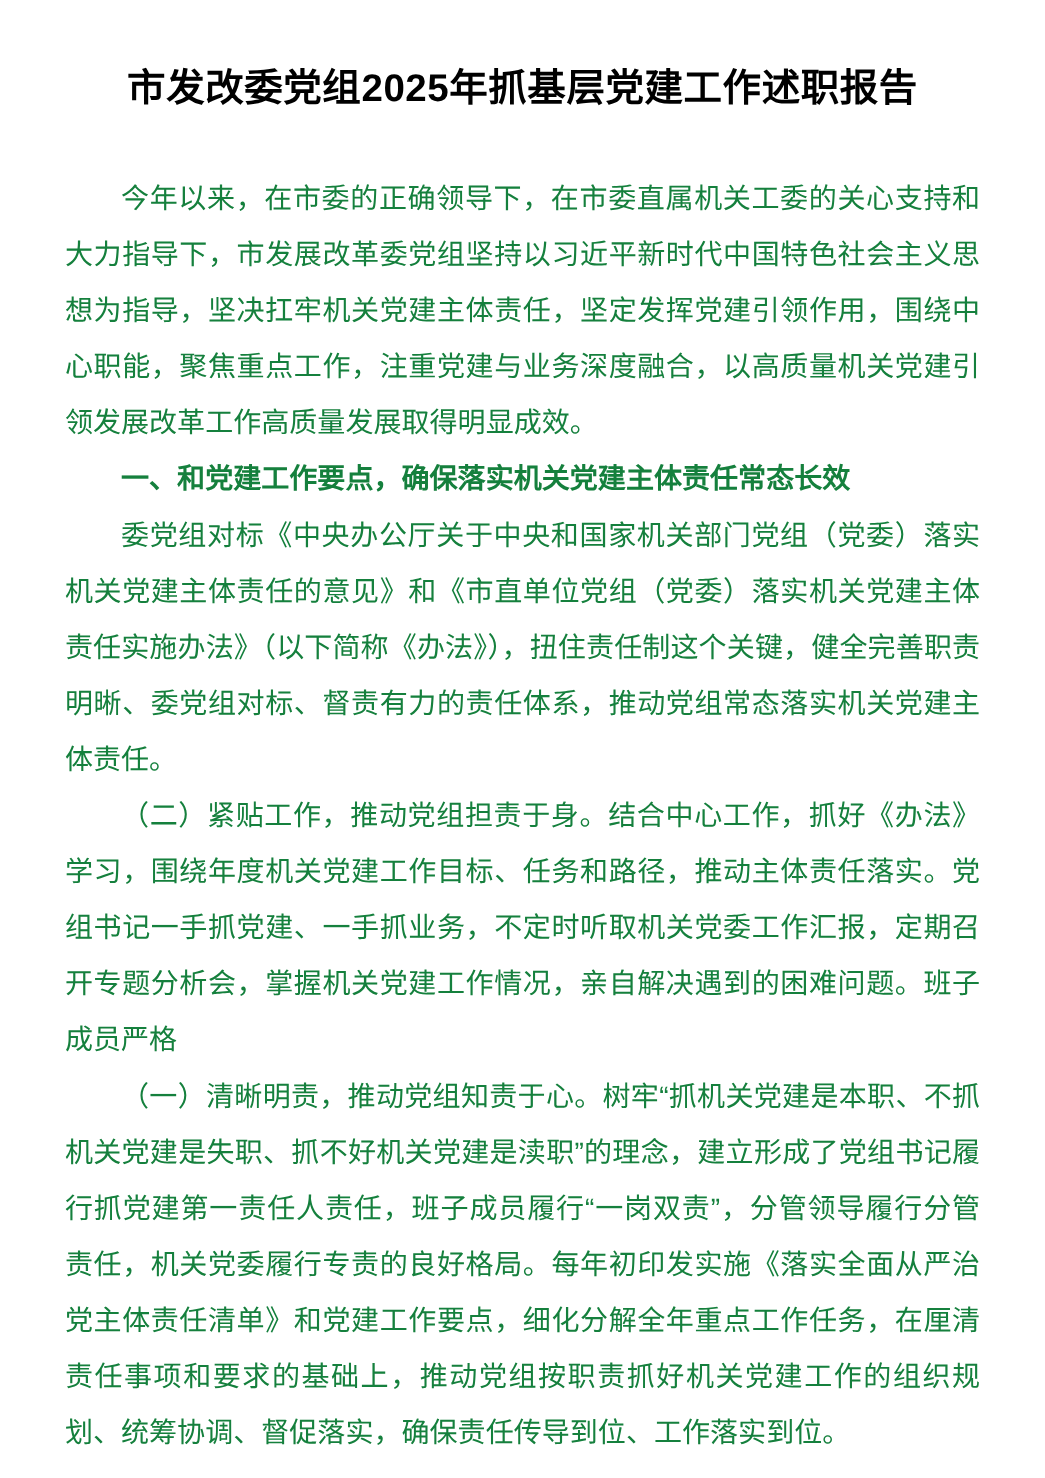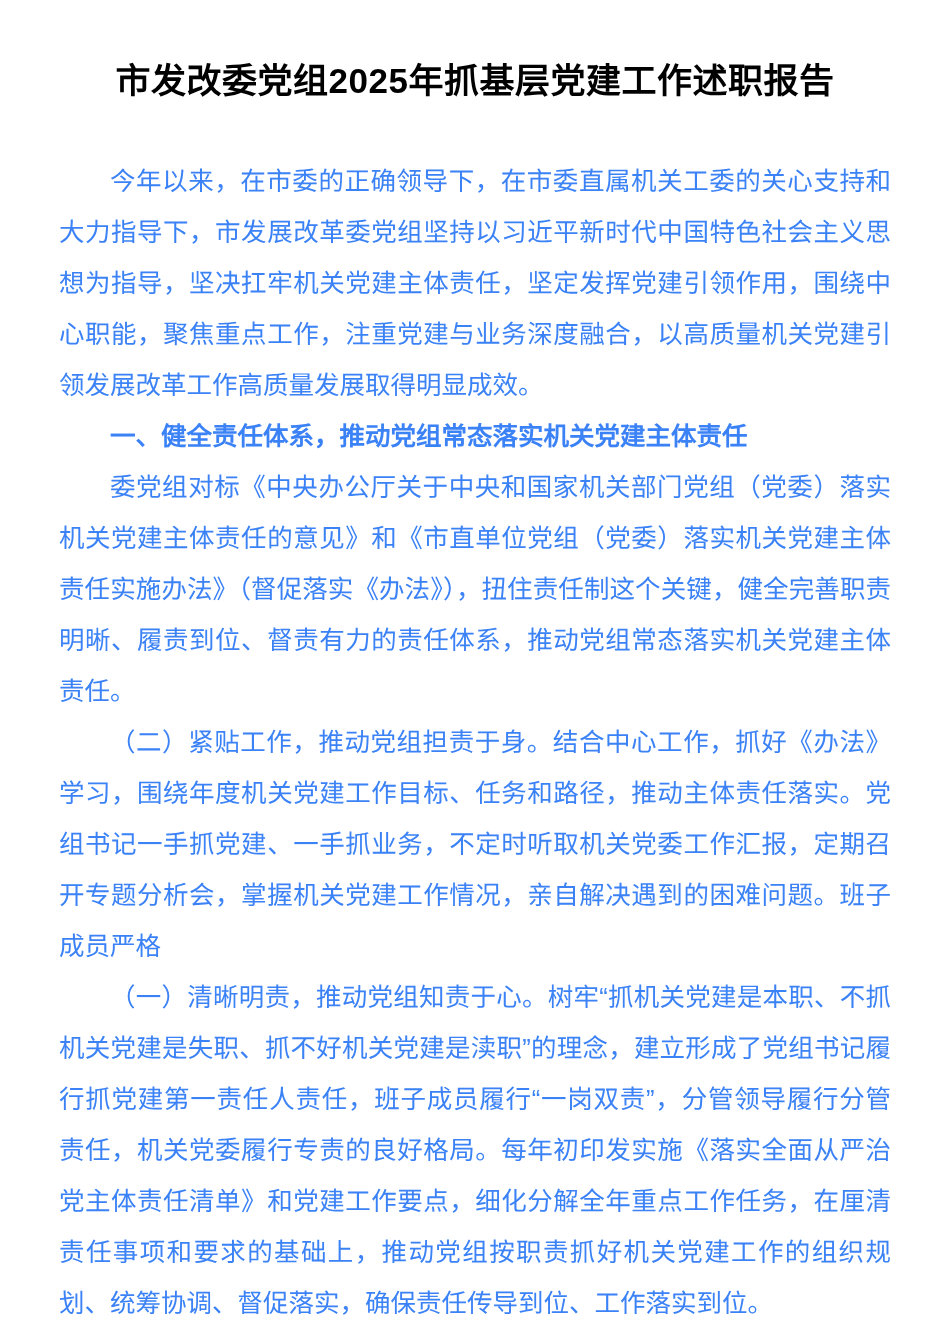--- a/index.html
+++ b/index.html
@@ -50,21 +50,21 @@
   
   .para {
     font-size: 25.5px;
     line-height: 51px;
     text-align: justify;
     text-justify: inter-character;
     text-align-last: left;
     margin: 0;
     text-indent: 51px;
     letter-spacing: 0px;
-    color: #3b82f6;
+    color: #15803d;
     font-weight: 400;
   }
 
   .para.first {
     margin-top: 52px;
   }
 
   .para.heading {
     font-weight: 700;
     text-align: left;
@@ -82,23 +82,23 @@
 </head>
 <body>
 
 <div class="page">
   <div class="content">
 
     <h1 class="doc-title">市发改委党组2025年抓基层党建工作述职报告</h1>
 
     <p class="para first">今年以来，在市委的正确领导下，在市委直属机关工委的关心支持和大力指导下，市发展改革委党组坚持以习近平新时代中国特色社会主义思想为指导，坚决扛牢机关党建主体责任，坚定发挥党建引领作用，围绕中心职能，聚焦重点工作，注重党建与业务深度融合，以高质量机关党建引领发展改革工作高质量发展取得明显成效。</p>
 
-    <p class="para heading">一、健全责任体系，推动党组常态落实机关党建主体责任</p>
+    <p class="para heading">一、和党建工作要点，确保落实机关党建主体责任常态长效</p>
 
-    <p class="para">委党组对标《中央办公厅关于中央和国家机关部门党组（党委）落实机关党建主体责任的意见》和《市直单位党组（党委）落实机关党建主体责任实施办法》（督促落实《办法》），扭住责任制这个关键，健全完善职责明晰、履责到位、督责有力的责任体系，推动党组常态落实机关党建主体责任。</p>
+    <p class="para">委党组对标《中央办公厅关于中央和国家机关部门党组（党委）落实机关党建主体责任的意见》和《市直单位党组（党委）落实机关党建主体责任实施办法》（以下简称《办法》），扭住责任制这个关键，健全完善职责明晰、委党组对标、督责有力的责任体系，推动党组常态落实机关党建主体责任。</p>
 
     <p class="para">（二）紧贴工作，推动党组担责于身。结合中心工作，抓好《办法》学习，围绕年度机关党建工作目标、任务和路径，推动主体责任落实。党组书记一手抓党建、一手抓业务，不定时听取机关党委工作汇报，定期召开专题分析会，掌握机关党建工作情况，亲自解决遇到的困难问题。班子成员严格</p>
 
     <p class="para">（一）清晰明责，推动党组知责于心。树牢“抓机关党建是本职、不抓机关党建是失职、抓不好机关党建是渎职”的理念，建立形成了党组书记履行抓党建第一责任人责任，班子成员履行“一岗双责”，分管领导履行分管责任，机关党委履行专责的良好格局。每年初印发实施《落实全面从严治党主体责任清单》和党建工作要点，细化分解全年重点工作任务，在厘清责任事项和要求的基础上，推动党组按职责抓好机关党建工作的组织规划、统筹协调、督促落实，确保责任传导到位、工作落实到位。</p>
 
     <div class="spacer-bottom"></div>
   </div>
 </div>
 
 </body></html>

